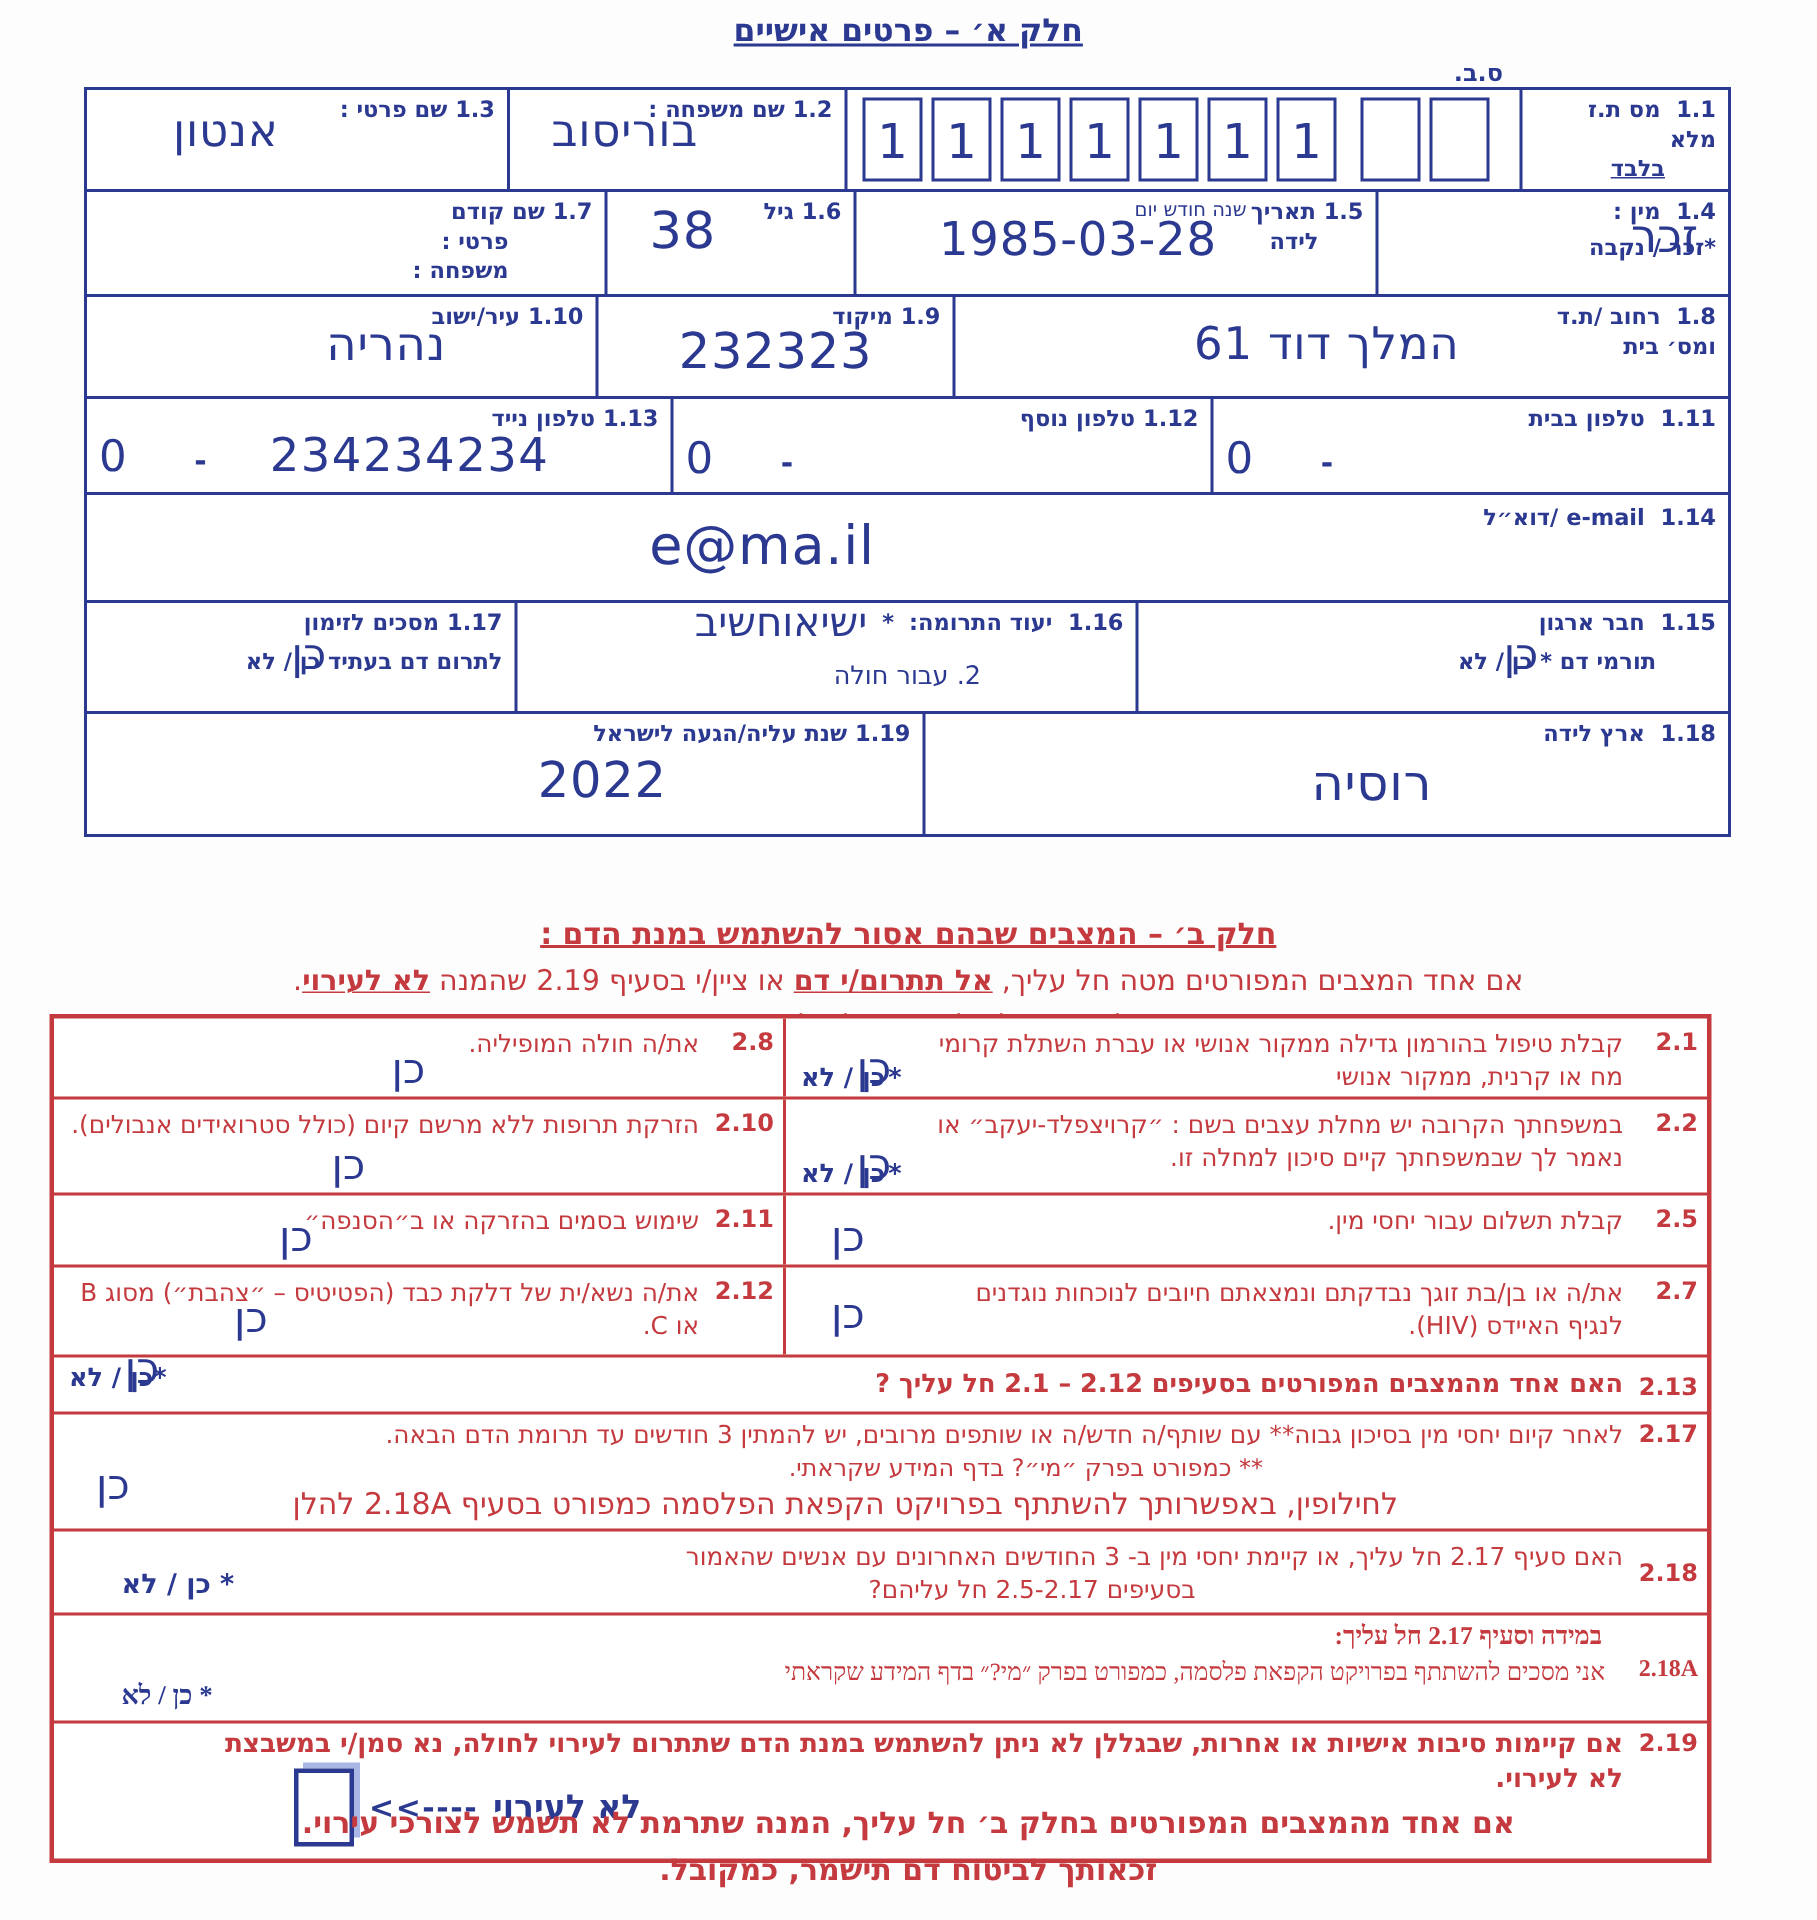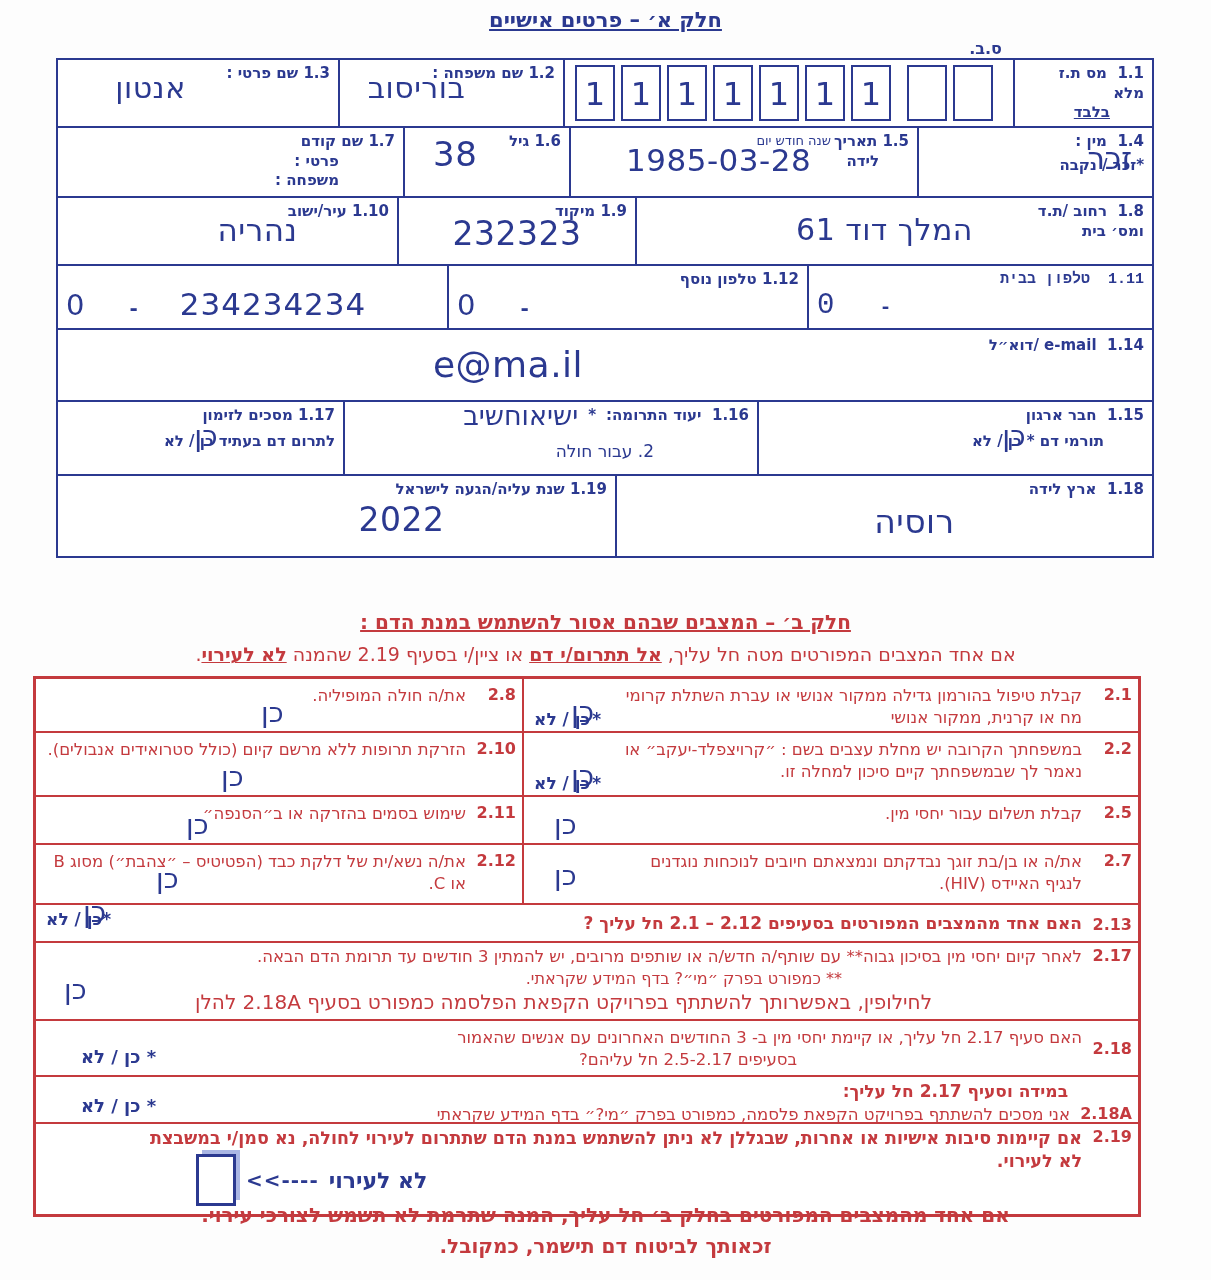--- a/index.html
+++ b/index.html
@@ -58,21 +58,21 @@
   .f15-sub{position:absolute;top:5px;left:110px;width:150px;font-size:13px;font-weight:normal;color:var(--ink);}
   .f15-val{position:absolute;top:14px;left:55px;}
   .f16-val{position:absolute;top:6px;left:28px;font-size:34px;}
   .f17 .fl div{margin-right:56px;}
   
   .c-f18{flex:0 0 515px;} .c-f19{flex:0 0 238px;} .c-f110{flex:1;}
   .f18-val{top:14px;left:130px;right:150px;}
   .f19-val{top:16px;left:0;right:0;font-size:33px;}
   .f110-val{top:14px;left:60px;right:0;font-size:31px;}
   
-  .c-f111{flex:0 0 343px;font-family:Liberation Mono, monospace;} .c-f112{flex:0 0 360px;} .c-f113{flex:1;}
+  .c-f111{flex:0 0 343px;} .c-f112{flex:0 0 360px;} .c-f113{flex:1;}
   .phone{position:absolute;left:8px;bottom:6px;direction:ltr;display:flex;align-items:baseline;color:var(--ink);}
   .phone .z{font-size:29px;}
   .phone .d{font-size:20px;margin-left:45px;font-weight:bold;}
   .phone .n{font-size:31px;margin-left:42px;letter-spacing:1px;}
   
   .f114-lab{position:absolute;top:6px;right:8px;}
   .f114-val{top:14px;left:16px;right:210px;text-align:center;font-size:36px;direction:ltr;}
   
   .c-f115{flex:0 0 393px;} .c-f116{flex:0 0 414px;} .c-f117{flex:1;}
   .f115-l2{margin-top:6px;margin-right:40px;}
@@ -111,21 +111,21 @@
   .rb13{height:38px;display:flex;align-items:center;}
   .rb13 .btxt{font-weight:bold;font-size:17px;padding-top:0;}
   .rb13-ans{position:absolute;left:10px;top:4px;color:var(--ink);font-size:17px;}
   .rb17{height:78px;display:flex;}
   .rb17 .l2{padding-right:240px;font-size:16px;}
   .rb17 .l3{padding-right:150px;font-size:20px;}
   .a217{left:28px;top:30px;}
   .rb18{height:56px;display:flex;}
   .rb18 .l2{padding-right:285px;}
   .kn-plain{position:absolute;left:45px;bottom:8px;color:var(--ink);font-weight:bold;font-size:18px;white-space:nowrap;}
-  .rb18a{height:47px;}
+  .rb18a{height:72px;font-family:Liberation Serif, serif;}
   .rb18a .head{color:var(--red);font-weight:bold;font-size:17px;text-align:right;padding:4px 70px 0 0;}
   .rb18a .line{display:flex;padding:0 6px;}
   .rb19{height:92px;}
   .rb19 .btxt{font-weight:bold;font-size:17.5px;}
   .r219-ans{
     position:absolute;left:160px;bottom:8px;display:flex;align-items:center;gap:10px;
     color:var(--ink);font-weight:bold;font-size:22px;
   }
   .arrow{direction:ltr;font-size:20px;letter-spacing:1px;}
   .chk{
@@ -231,20 +231,21 @@
         </div>
     </div>
     <div class="cell c-f112">
       <div class="fl"><span>1.12</span> <span>טלפון נוסף</span></div>
       <div class="phone">
           <span class="z">0</span>
           <span class="d">-</span>
         </div>
     </div>
     <div class="cell c-f113">
+      <div class="fl"><span>1.13</span> <span>טלפון נייד</span></div>
       <div class="phone">
           <span class="z">0</span>
           <span class="d">-</span>
           <span class="n">234234234</span>
         </div>
     </div>
   </div>
 
   <div class="ra r5">
     <div class="cell" style="flex:1">

